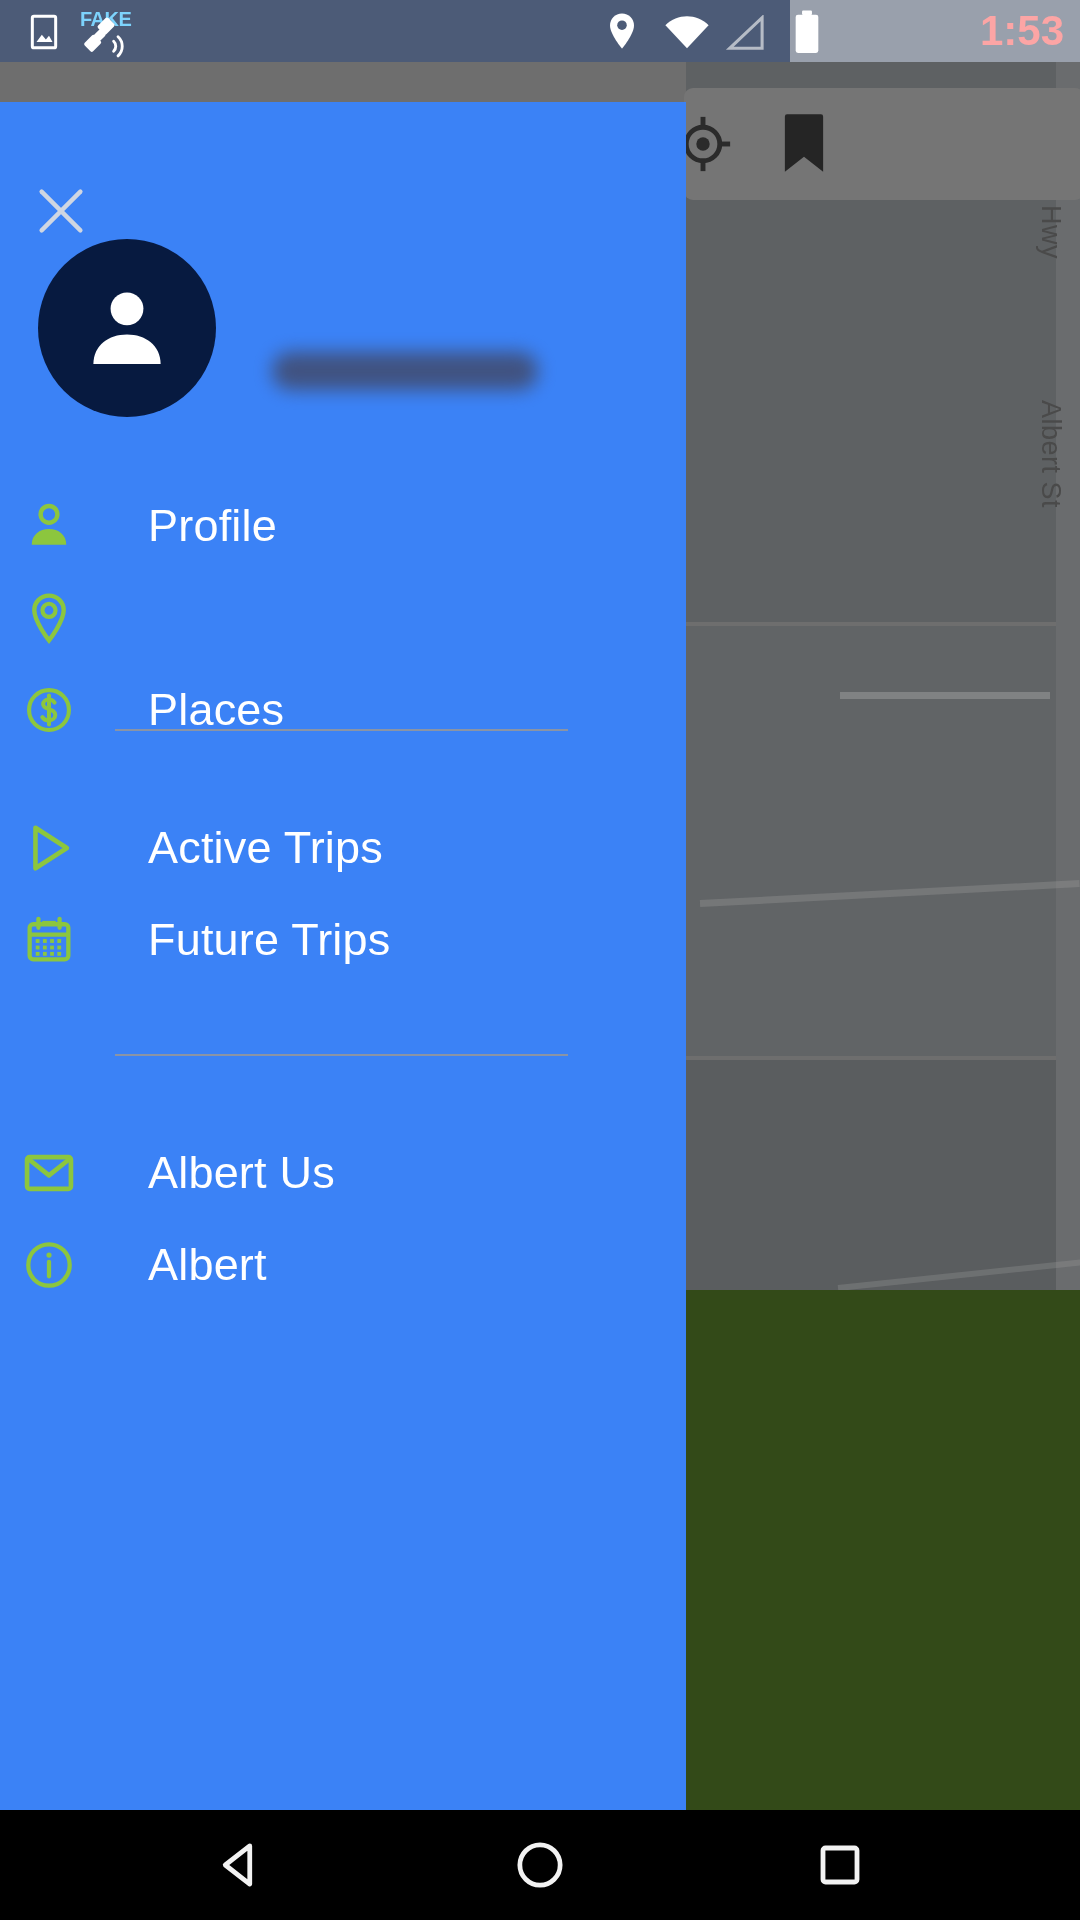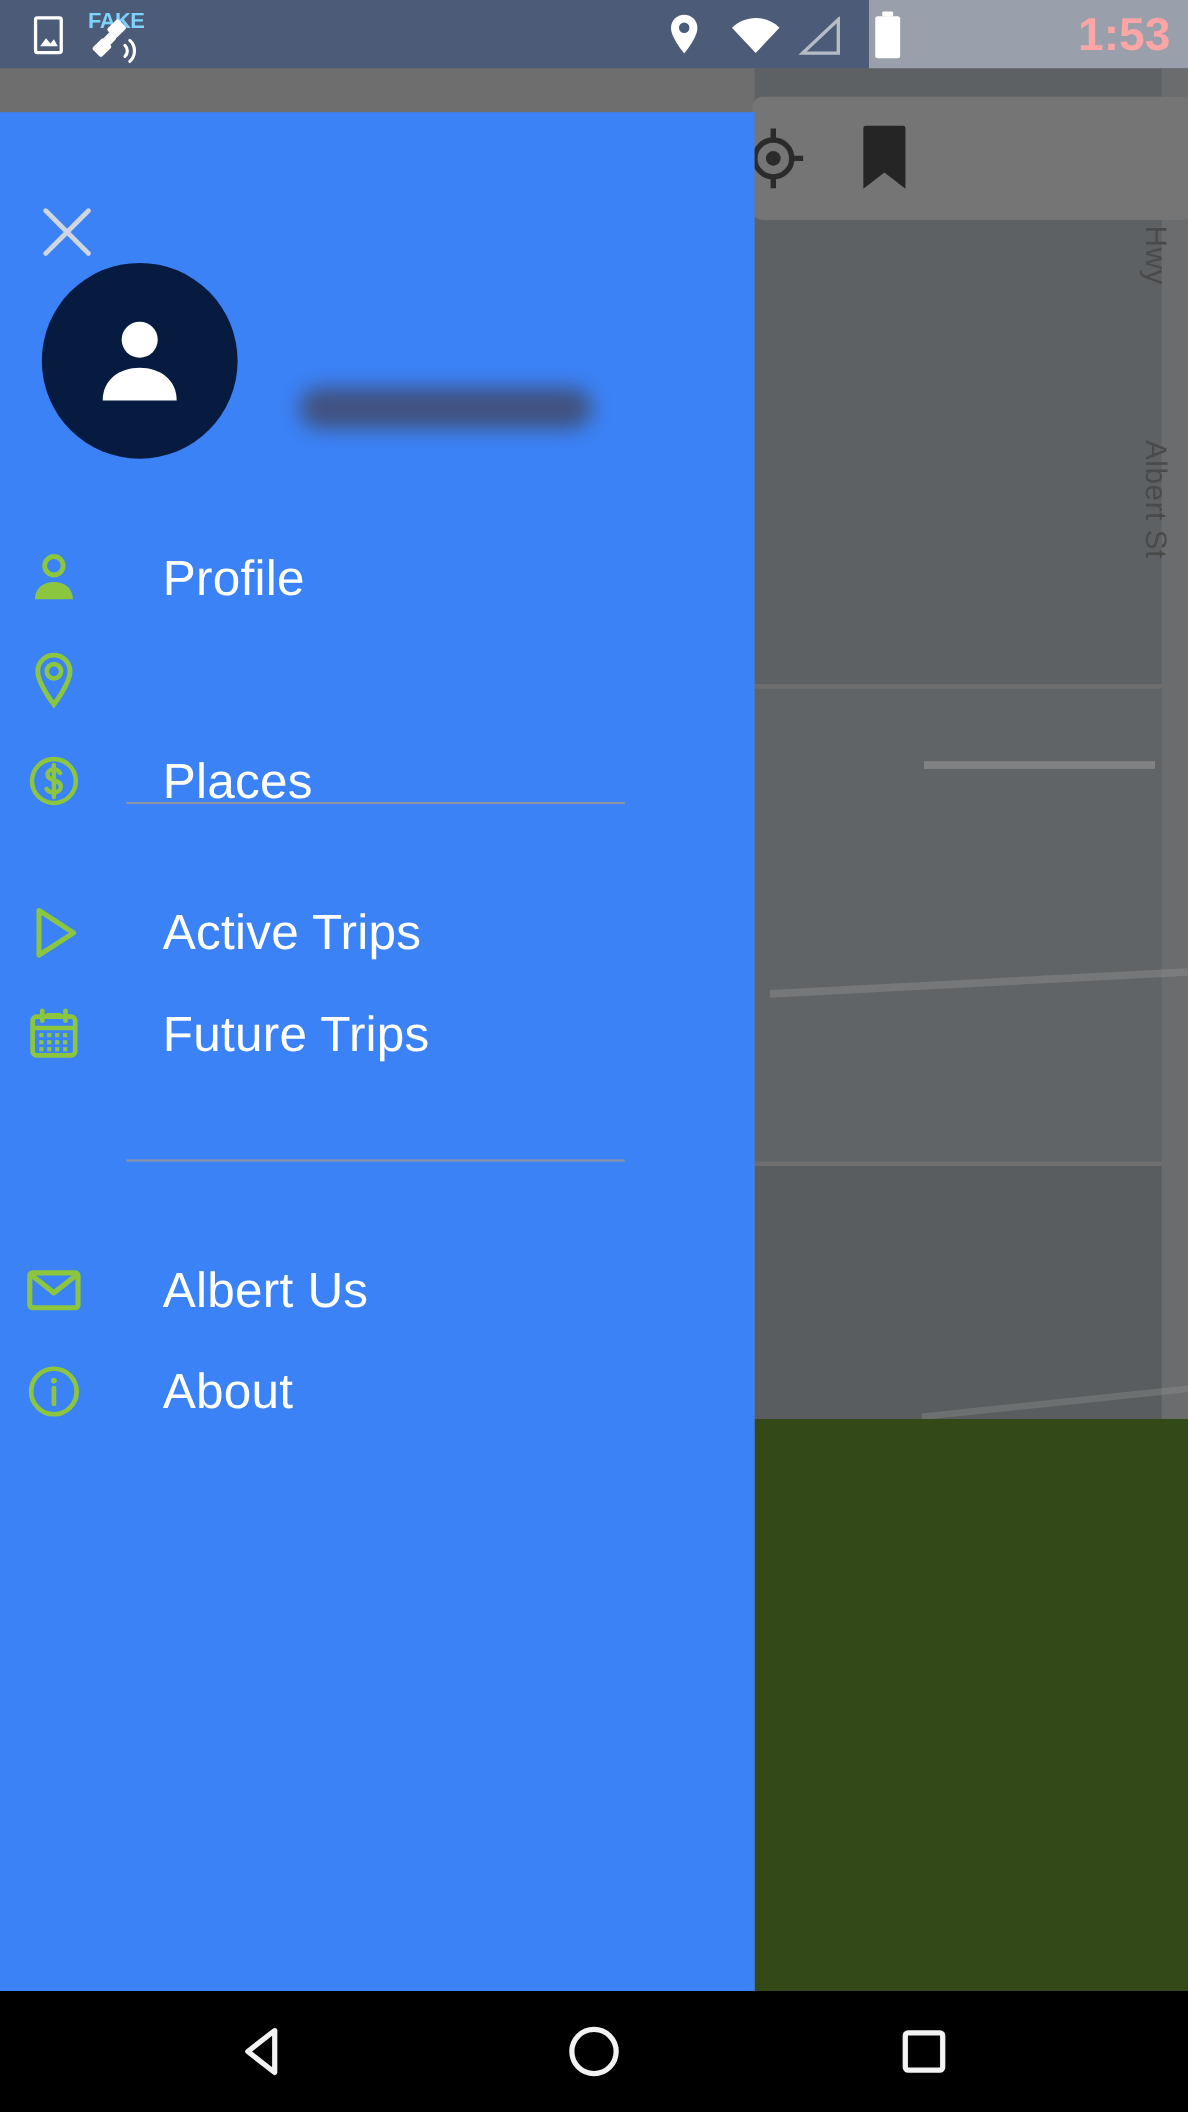--- a/index.html
+++ b/index.html
@@ -326,21 +326,21 @@
       </div>
 
       <div class="menu-item">
         <span class="menu-icon">
           <svg width="54" height="54" viewBox="0 0 24 24">
             <circle cx="12" cy="12" r="9.2" fill="none" stroke="#8cc63e" stroke-width="1.9"></circle>
             <circle cx="12" cy="7.6" r="1.15" fill="#8cc63e"></circle>
             <line x1="12" y1="10.6" x2="12" y2="17" stroke="#8cc63e" stroke-width="1.9" stroke-linecap="round"></line>
           </svg>
         </span>
-        <span class="menu-label">About</span>
+        <span class="menu-label">Albert</span>
       </div>
     </div>
 
   </div>
 
   <div id="nav-bar">
     <div class="nav-btn" id="nav-back">
       <svg width="52" height="52" viewBox="0 0 24 24">
         <path d="M16.5 3.2 L5.2 12 L16.5 20.8 z" fill="none" stroke="#f2f2f2" stroke-width="2.2" stroke-linejoin="round"></path>
       </svg>

